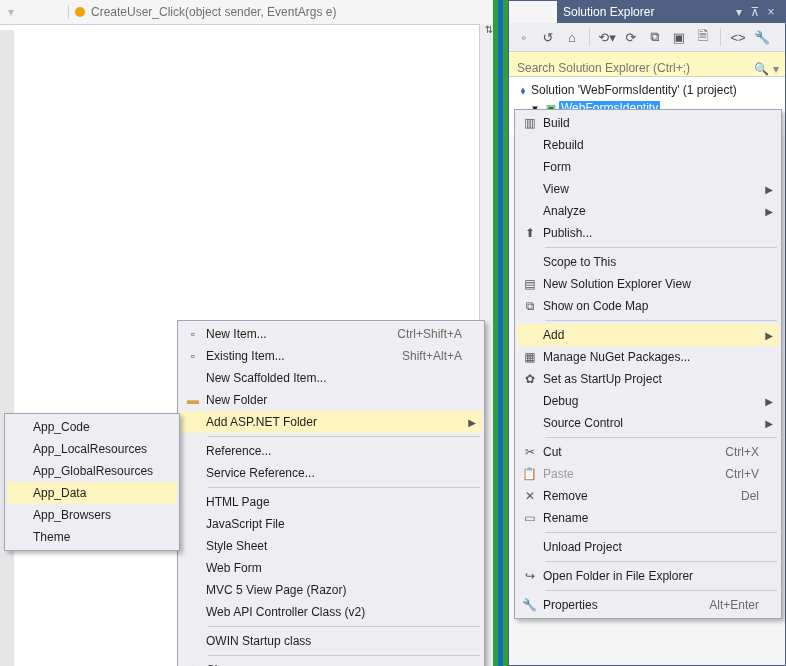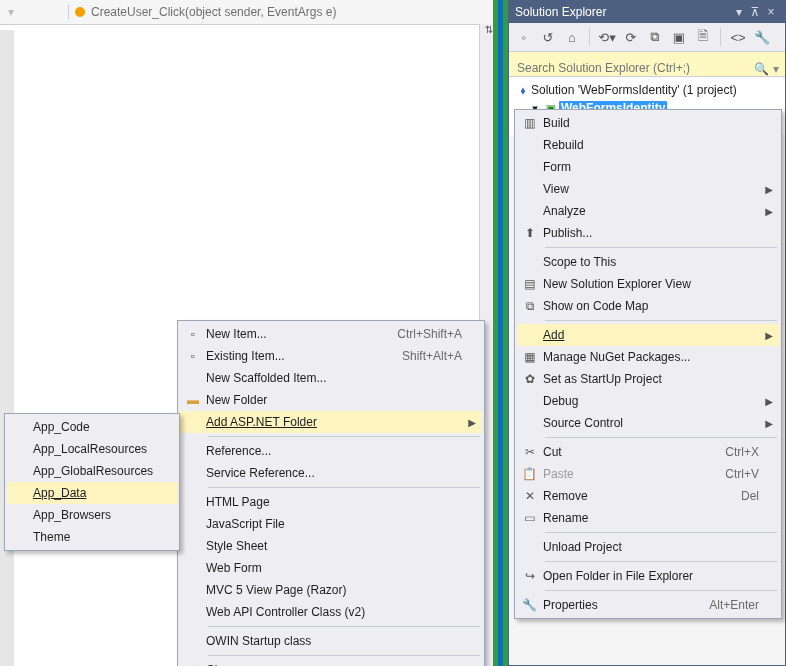--- a/index.html
+++ b/index.html
@@ -85,20 +85,21 @@
     box-sizing:border-box;
   }
   .solexp-title {
     background:#4d6082;
     color:#fff;
     height:22px;
     display:flex;
     align-items:center;
     padding:0 6px;
     font-size:12px;
+    margin-left:48px;
   }
   .solexp-title .spacer { flex:1; }
   .solexp-title .tbtn {
     width:16px; text-align:center; cursor:pointer; color:#d8dde5;
   }
   .toolbar {
     height:28px;
     background:#eeeef2;
     border-bottom:1px solid #cccedb;
     display:flex;
@@ -134,21 +135,20 @@
   .tree-row {
     display:flex; align-items:center; height:18px; padding-left:2px;
     white-space:nowrap;
   }
   .tree-ico {
     width:16px; display:inline-block; text-align:center; font-size:11px;
   }
   .sel {
     background:#3399ff; color:#fff; display:inline-block; padding:0 2px;
     border-radius:1px;
-    font-weight:bold;
   }
 
   
   .menu {
     position:absolute;
     background:#eeeef2;
     border:1px solid #9ba7b7;
     box-shadow:3px 3px 4px rgba(0,0,0,.25);
     font-size:12px;
     color:#1e1e1e;
@@ -170,21 +170,21 @@
     font-size:12px;
   }
   .menu .txt { flex:1; white-space:nowrap; }
   .menu .short { color:#6a6a6a; margin-left:12px; }
   .menu .arrow {
     position:absolute; right:6px; font-size:10px; color:#555;
   }
   .menu .sepline {
     height:1px; background:#c6cbd6; margin:3px 2px 3px 28px;
   }
-  .menu .hl { background:#fdf4bf;text-decoration:underline; }
+  .menu .hl { background:#fdf4bf; }
   .menu .disabled { color:#9c9c9c; }
 </style>
 </head>
 <body>
 
 <div class="root">
 
   <div class="editor">
     <div class="editor-bar">
       <span style="width:60px;border-right:1px solid #cccedb;margin-right:6px;color:#bbb;">▾</span>

